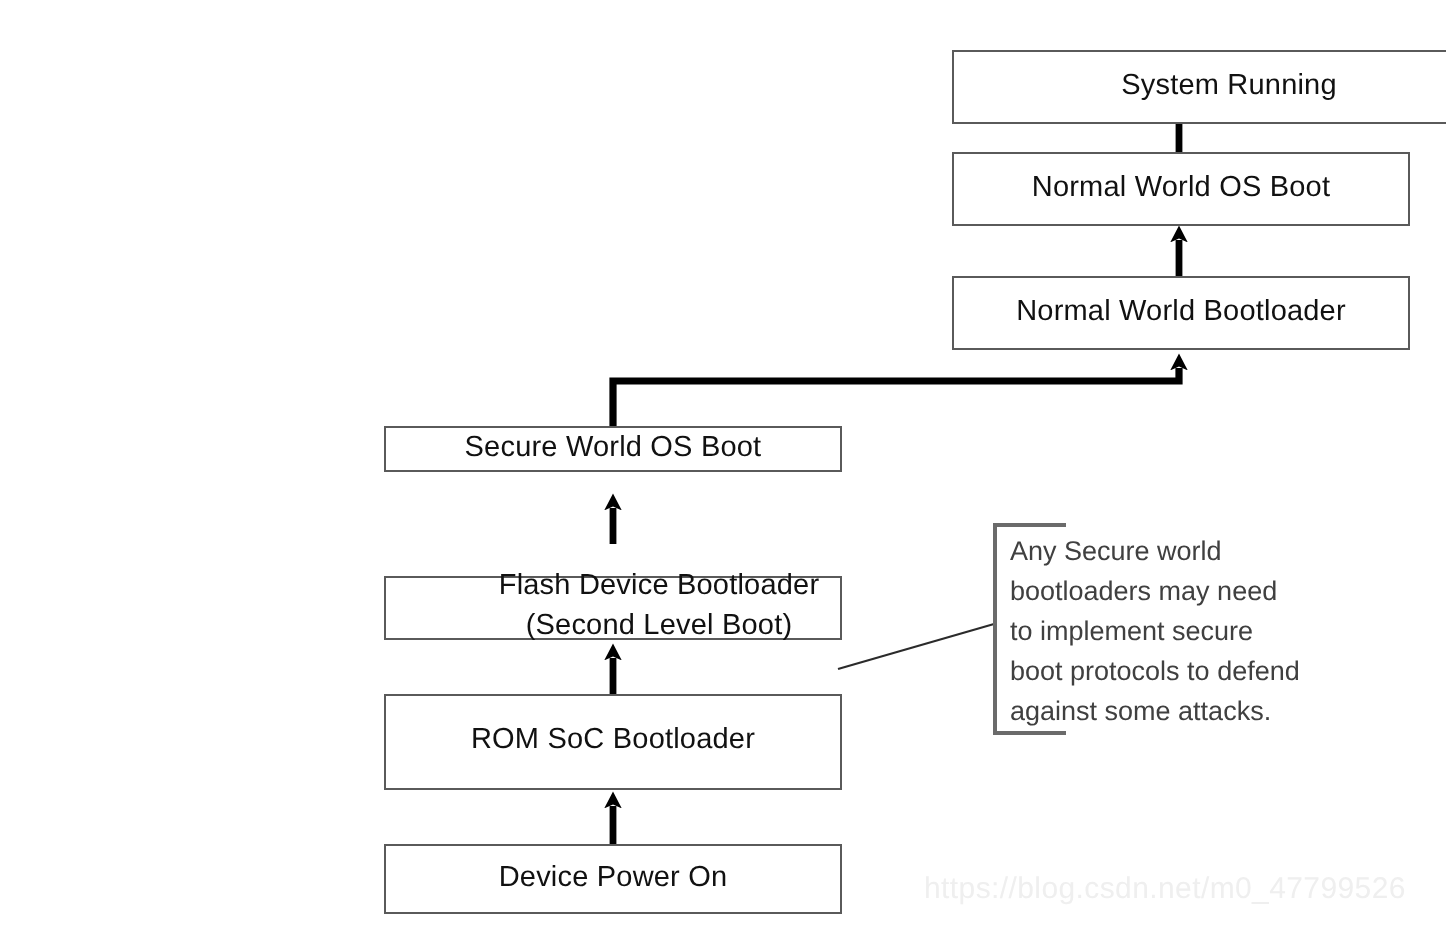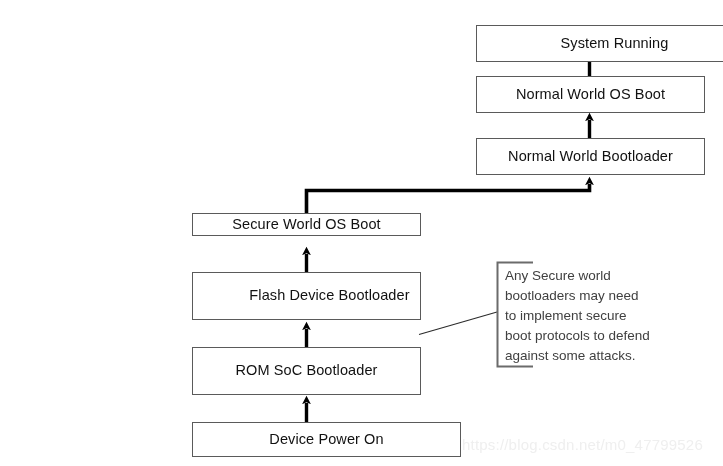--- a/index.html
+++ b/index.html
@@ -122,29 +122,30 @@
   </div>
 
   <div class="node" style="left:476px; top:138px; width:229px; height:37px;">
     <span>Normal World Bootloader</span>
   </div>
 
   <div class="node" style="left:192px; top:213px; width:229px; height:23px;">
     <span>Secure World OS Boot</span>
   </div>
 
-  <div class="node" style="left:192px; top:272px; width:229px; height:48px;padding-left:46px;">
+  <div class="node" style="left:192px; top:288px; width:229px; height:32px;padding-left:46px;">
     <span>Flash Device Bootloader</span>
+    <span class="l2">(Second Level Boot)</span>
   </div>
 
   <div class="node" style="left:192px; top:347px; width:229px; height:48px;text-align:right;">
     <span>ROM SoC Bootloader</span>
   </div>
 
-  <div class="node" style="left:192px; top:422px; width:269px; height:35px;">
+  <div class="node" style="left:192px; top:422px; width:229px; height:35px;">
     <span>Device Power On</span>
   </div>
 
   <div class="note" style="left:505px; top:266px; width:185px;">
     <span class="note-text">Any Secure world
 bootloaders may need
 to implement secure
 boot protocols to defend
 against some attacks.</span>
   </div>

